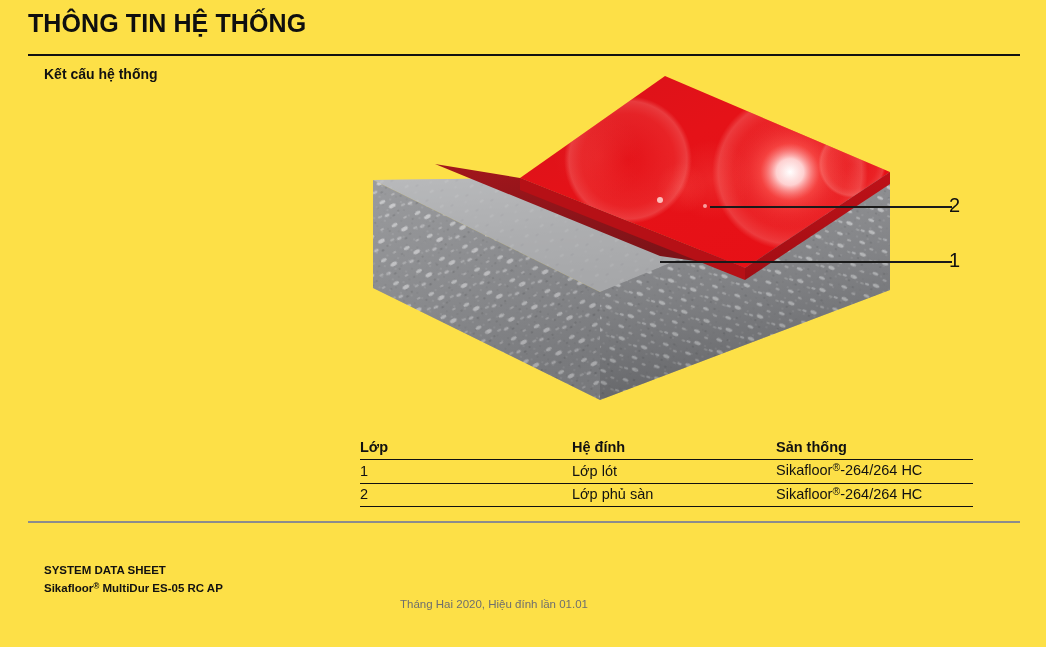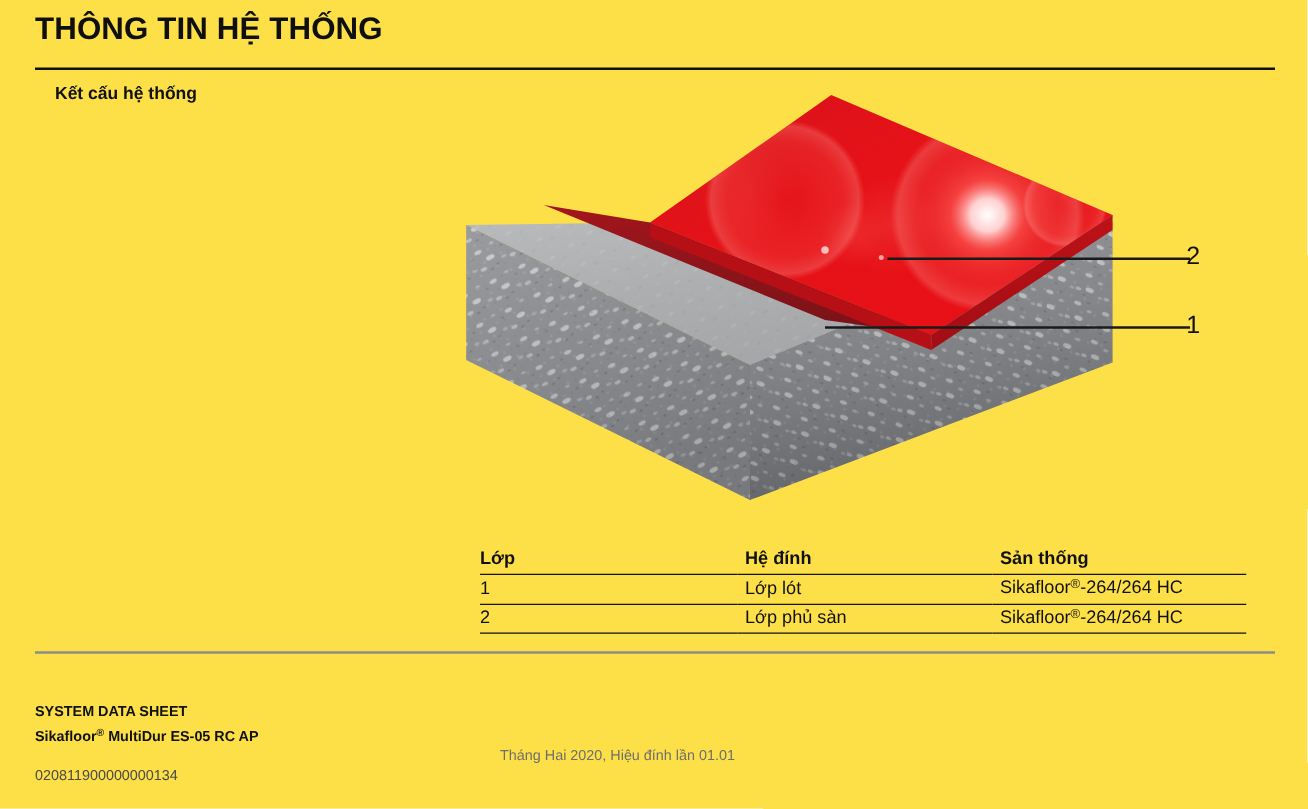--- a/index.html
+++ b/index.html
@@ -75,21 +75,20 @@
   .callout-num.n1 { left: 949px; top: 250px; }
 
   
   .layer-table {
     position: absolute;
     left: 360px;
     top: 437px;
     width: 613px;
     border-collapse: collapse;
     font-size: 14.5px;
-    margin-left: 24px;
   }
   .layer-table col.c-layer  { width: 206px; }
   .layer-table col.c-system { width: 204px; }
   .layer-table col.c-prod   { width: 203px; }
 
   .layer-table th,
   .layer-table td {
     text-align: left;
     vertical-align: bottom;
     padding: 1px 0 2px 0;
@@ -125,21 +124,21 @@
     position: absolute;
     left: 28px;
     top: 563px;
     width: 560px;
   }
   .footer .f-line {
     font-size: 11.5px;
     line-height: 15.8px;
     white-space: nowrap;
   }
-  .footer .f-bold { font-weight: bold; color: #111111; }
+  .footer .f-bold { font-weight: bold; color: #111111; margin-left: 16px; }
   .footer .f-gray { color: #6e6e6e; text-align: right; }
   .footer .f-dark { color: #4a4a4a; }
 </style>
 </head>
 <body>
 
 <div id="page">
 
   <div class="page-title">THÔNG TIN HỆ THỐNG</div>
 
@@ -316,16 +315,15 @@
       </tr>
     </tbody>
   </table>
 
   <div class="footer-rule"></div>
 
   <div class="footer">
     <div class="f-line f-bold">SYSTEM DATA SHEET</div>
     <div class="f-line f-bold"><span>Sikafloor</span><span class="reg">®</span><span> MultiDur ES-05 RC AP</span></div>
     <div class="f-line f-gray">Tháng Hai 2020, Hiệu đính lần 01.01</div>
-    <div class="f-line f-dark">020811900000000134</div>
   </div>
 
 </div>
 
 </body></html>

